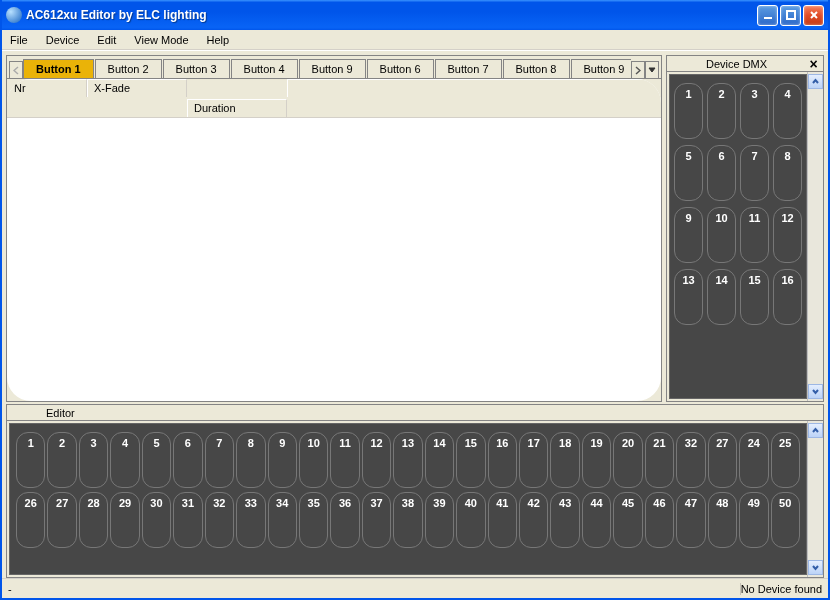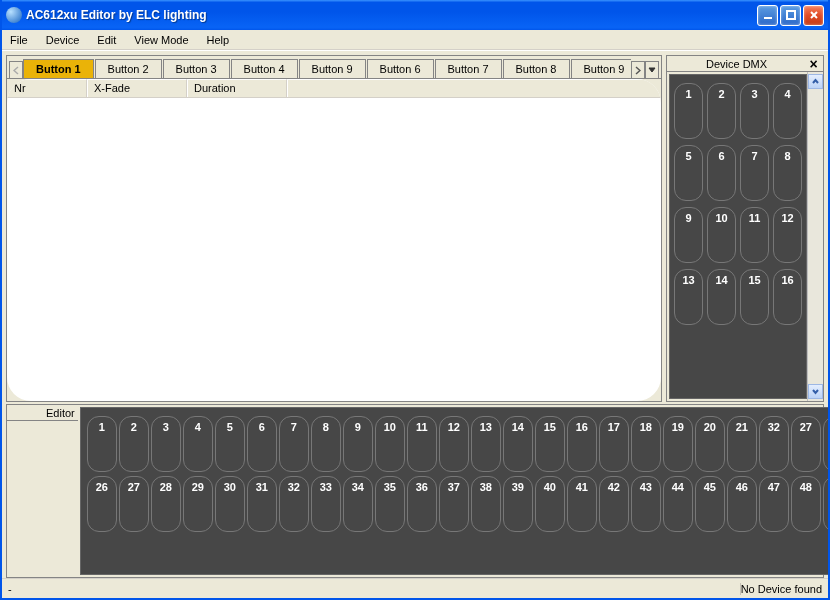--- a/index.html
+++ b/index.html
@@ -136,21 +136,21 @@
 }
 .table-header .col{
   border-right:1px solid #d4d0c8;
   border-top:1px solid #fff;
   border-left:1px solid #fff;
   padding:2px 6px;
   height:18px;
 }
 .col-nr{width:80px;flex:0 0 80px;}
 .col-xfade{width:100px;flex:0 0 100px;}
-.col-dur{width:100px;flex:0 0 100px;}
+.col-dur{width:100px;flex:0 0 100px;margin-top:20px;}
 .col-rest{flex:1;}
 
 
 .rightpanel{
   width:158px;
   margin:4px 4px 2px 2px;
   display:flex;flex-direction:column;
   background:#ece9d8;
   border:1px solid #848484;
 }
@@ -211,21 +211,21 @@
   padding-top:4px;
   color:#fff;font-weight:bold;font-size:11px;
 }
 
 
 .bottompanel{
   height:174px;
   margin:0 4px 0 4px;
   border:1px solid #848484;
   background:#ece9d8;
-  display:flex;
+  display:flex;flex-direction:column;
 }
 .editor-body{
   flex:1;display:flex;
   min-height:0;
 }
 .editor-canvas{
   flex:1;background:#474747;
   margin:2px 0 2px 2px;
   border:1px solid #666;
   display:flex;flex-direction:column;gap:4px;

